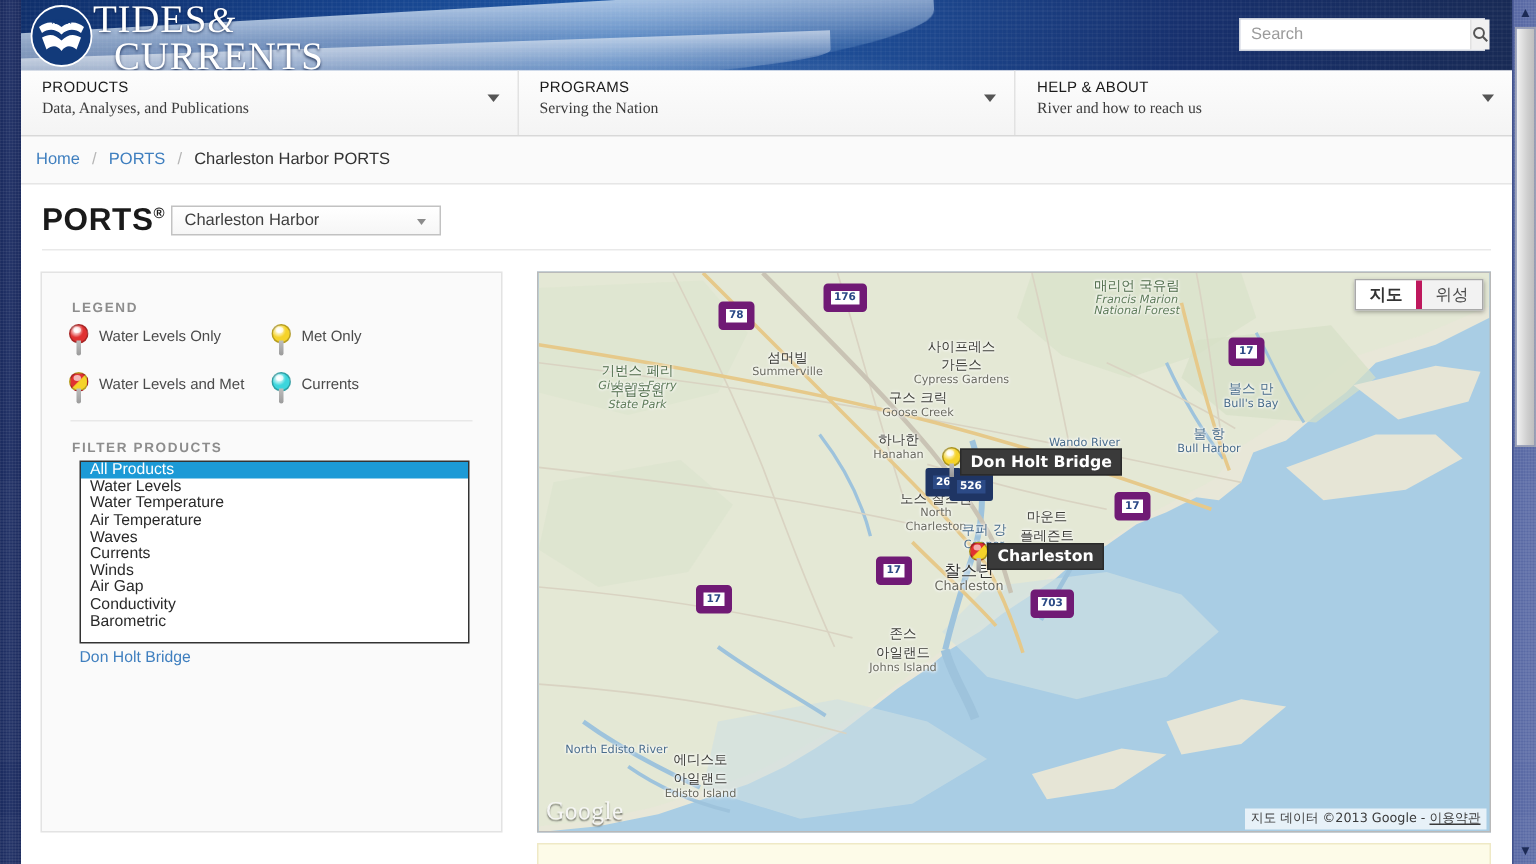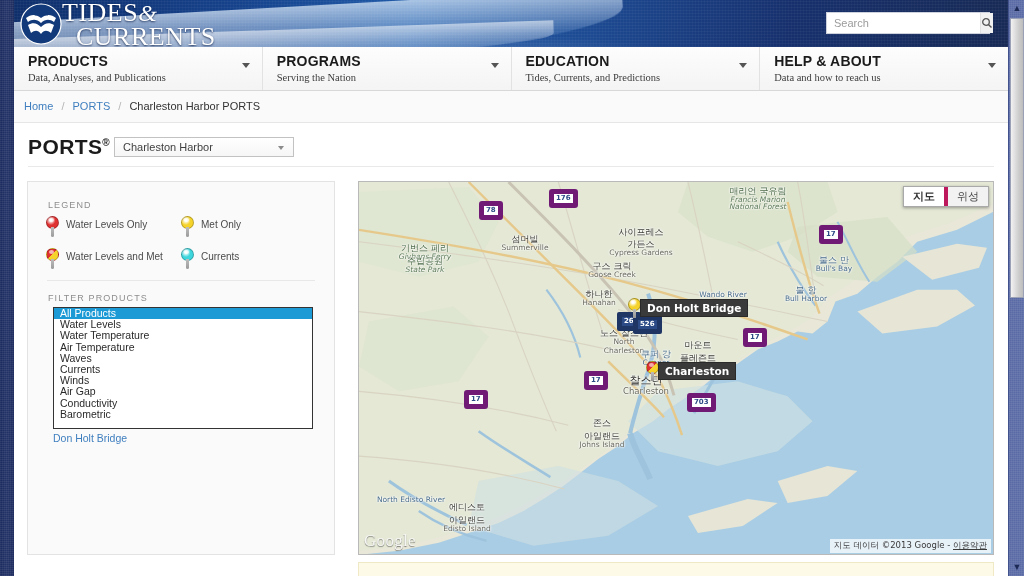--- a/index.html
+++ b/index.html
@@ -114,21 +114,21 @@
     position: absolute; left: 14px; top: 47px; right: 16px; height: 44px;
     background: linear-gradient(180deg,#fdfdfd,#f4f4f4);
     border-bottom: 1px solid #d8d8d8;
     display: flex; z-index: 10;
   }
   .navitem {
     position: relative; flex: 1; padding: 6px 12px 0 14px;
     border-right: 1px solid #e2e2e2; cursor: pointer;
   }
   .navitem:last-child { border-right: 0; }
-  .navitem .t { font-size: 14px; font-weight: bold; color: #1b1b1b; letter-spacing:.2px; }
+  .navitem .t { font-size: 10px; font-weight: normal; color: #1b1b1b; letter-spacing:.2px; }
   .navitem .s { font-size: 10.5px; color: #3c3c3c; margin-top: 3px; font-family: Liberation Serif, serif; }
   .caret {
     position: absolute; right: 12px; top: 16px;
     width: 0; height: 0;
     border-left: 4px solid transparent; border-right: 4px solid transparent;
     border-top: 5px solid #555;
   }
 
   
   .crumbbar {
@@ -171,21 +171,21 @@
   }
 
   
   .leftpanel {
     position: absolute; left: 27px; top: 181px; width: 308px; height: 374px;
     background: #fafafa; border: 1px solid #e3e3e3;
     z-index: 7;
   }
   .panel-heading {
     font-size: 9px; letter-spacing: 1.1px; color: #8d8d8d;
-    text-transform: uppercase; font-weight: normal;
+    text-transform: uppercase; font-weight: bold;
   }
   .legend-head { position: absolute; left: 20px; top: 18px; }
   .legend-grid {
     position: absolute; left: 18px; top: 34px; width: 270px;
     display: grid; grid-template-columns: 1fr 1fr; row-gap: 11px;
   }
   .legend-item { display: flex; align-items: flex-start; gap: 7px; }
   .legend-item .lbl { font-size: 10px; color: #4b4b4b; padding-top: 3px; }
   .pin { position: relative; width: 13px; height: 21px; flex: none; }
   .pin .head {
@@ -349,27 +349,22 @@
       <div class="t">PRODUCTS</div>
       <div class="s">Data, Analyses, and Publications</div>
       <div class="caret"></div>
     </div>
     <div class="navitem">
       <div class="t">PROGRAMS</div>
       <div class="s">Serving the Nation</div>
       <div class="caret"></div>
     </div>
     <div class="navitem">
-      <div class="t">EDUCATION</div>
-      <div class="s">Tides, Currents, and Predictions</div>
-      <div class="caret"></div>
-    </div>
-    <div class="navitem">
       <div class="t">HELP &amp; ABOUT</div>
-      <div class="s">Data and how to reach us</div>
+      <div class="s">River and how to reach us</div>
       <div class="caret"></div>
     </div>
   </div>
 
   <div class="crumbbar">
     <div class="crumbs">
       <a>Home</a>
       <span class="sep">/</span>
       <a>PORTS</a>
       <span class="sep">/</span>

